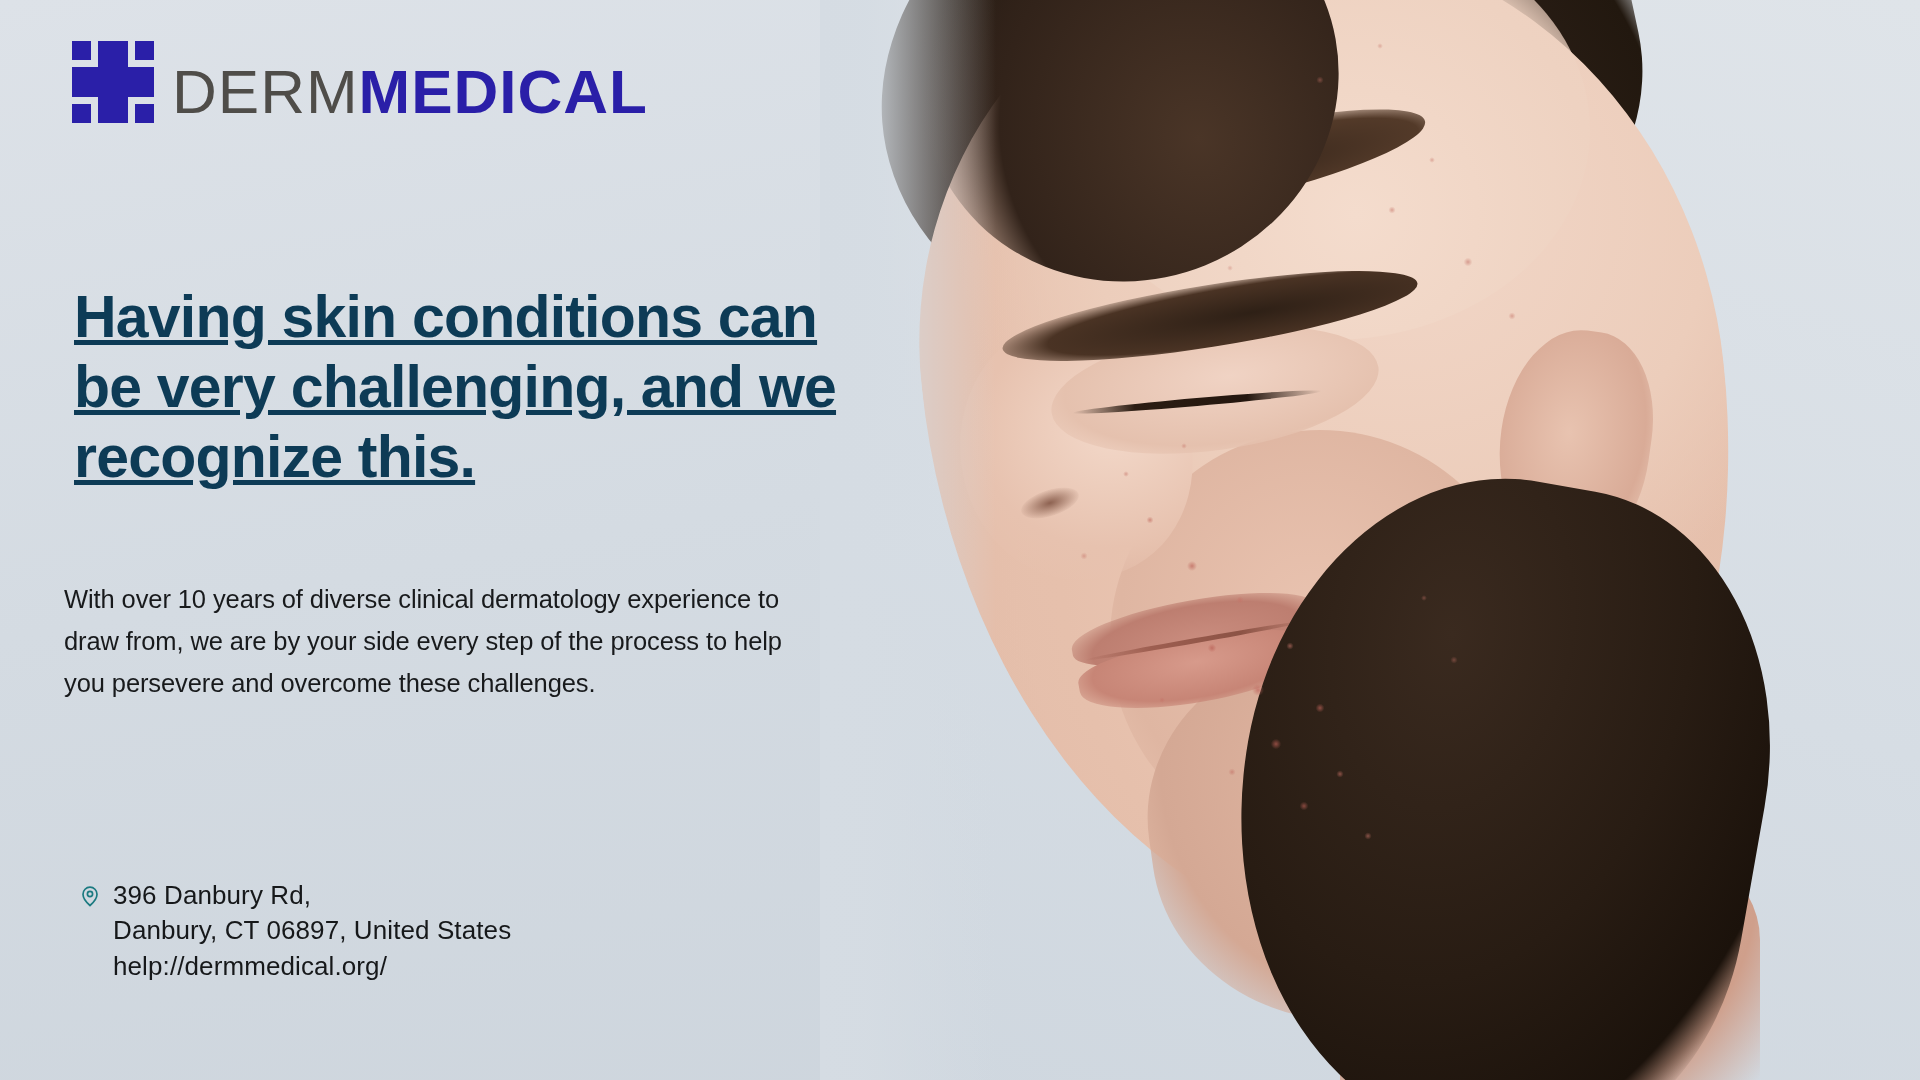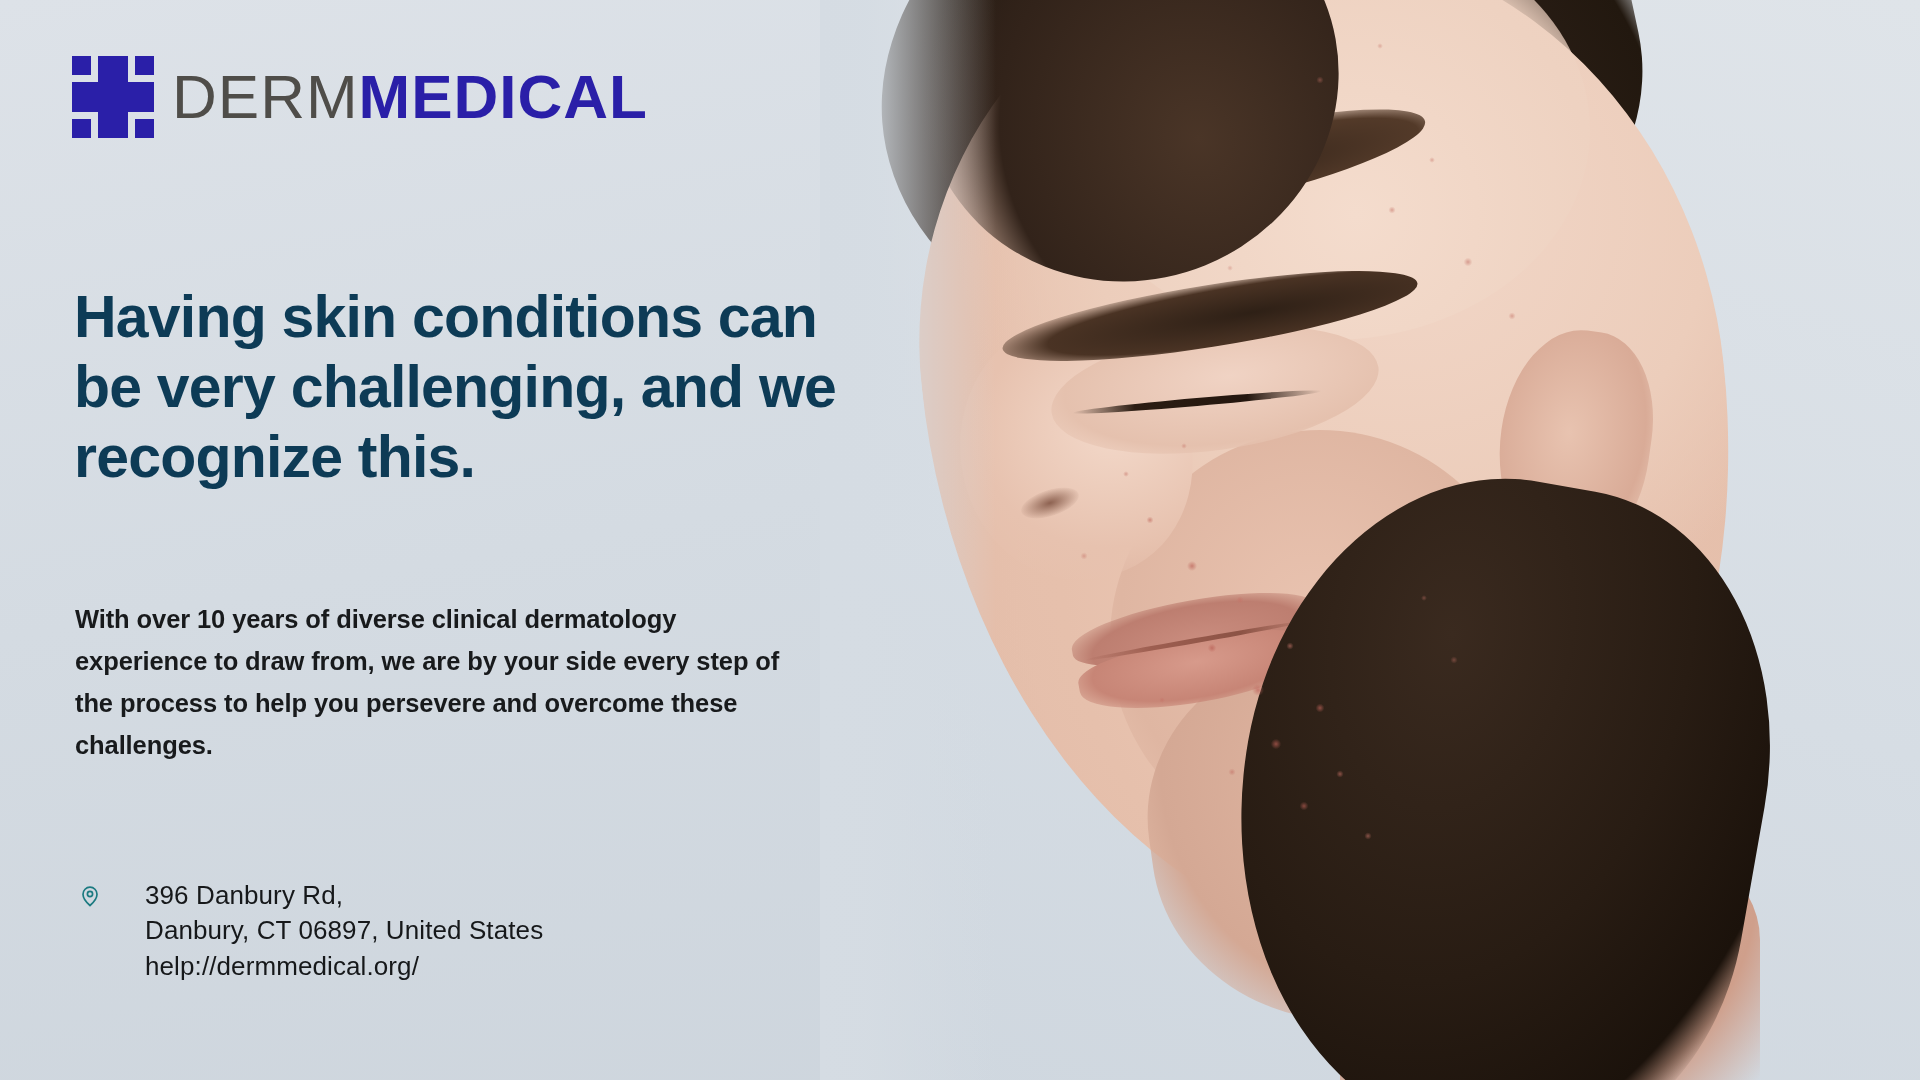--- a/index.html
+++ b/index.html
@@ -221,21 +221,21 @@
 
   
   #content {
     position:absolute;
     left:0; top:0;
     width:920px; height:1080px;
     z-index:5;
   }
 
   
-  #logo { position:absolute; left:72px; top:56px; display:flex; align-items:center; }
+  #logo { position:absolute; left:72px; top:41px; display:flex; align-items:flex-end; }
   #logo-mark { width:82px; height:82px; flex:0 0 auto; }
   #logo-word {
     margin-left:18px;
     font-size:62px;
     letter-spacing:1px;
     line-height:1;
     white-space:nowrap;
   }
   #logo-word .derm   { color:#4f4d49; font-weight:400; }
   #logo-word .medical{ color:#2a1fa8; font-weight:600; }
@@ -243,51 +243,51 @@
   
   #headline {
     position:absolute;
     left:74px; top:282px;
     width:780px;
     font-size:59px;
     font-weight:700;
     line-height:1.19;
     letter-spacing:-0.8px;
     color:#0d3b56;
+    text-decoration:underline;
   }
 
   
   #paragraph {
     position:absolute;
-    left:75px; top:578px;
+    left:64px; top:578px;
     width:740px;
     font-size:25.5px;
-    font-weight:700;
+    font-weight:400;
     line-height:1.65;
     color:#181a1c;
     letter-spacing:-0.1px;
-    margin-top:20px;
   }
 
   
   #contact {
     position:absolute;
     left:78px; top:878px;
     width:820px;
     display:flex;
   }
   .contact-col.left  { width:470px; }
   .contact-col.right { width:350px; }
 
   .contact-row {
     display:flex;
     align-items:flex-start;
     margin-bottom:26px;
   }
-  .contact-row:last-child { margin-bottom:14px;gap:32px; }
+  .contact-row:last-child { margin-bottom:14px; }
   .c-icon {
     flex:0 0 auto;
     width:24px; height:24px;
     margin-right:11px;
     margin-top:6px;
     color:#1b7a80;
   }
   .c-icon svg { display:block; width:24px; height:24px; }
   .c-text {
     font-size:26px;

